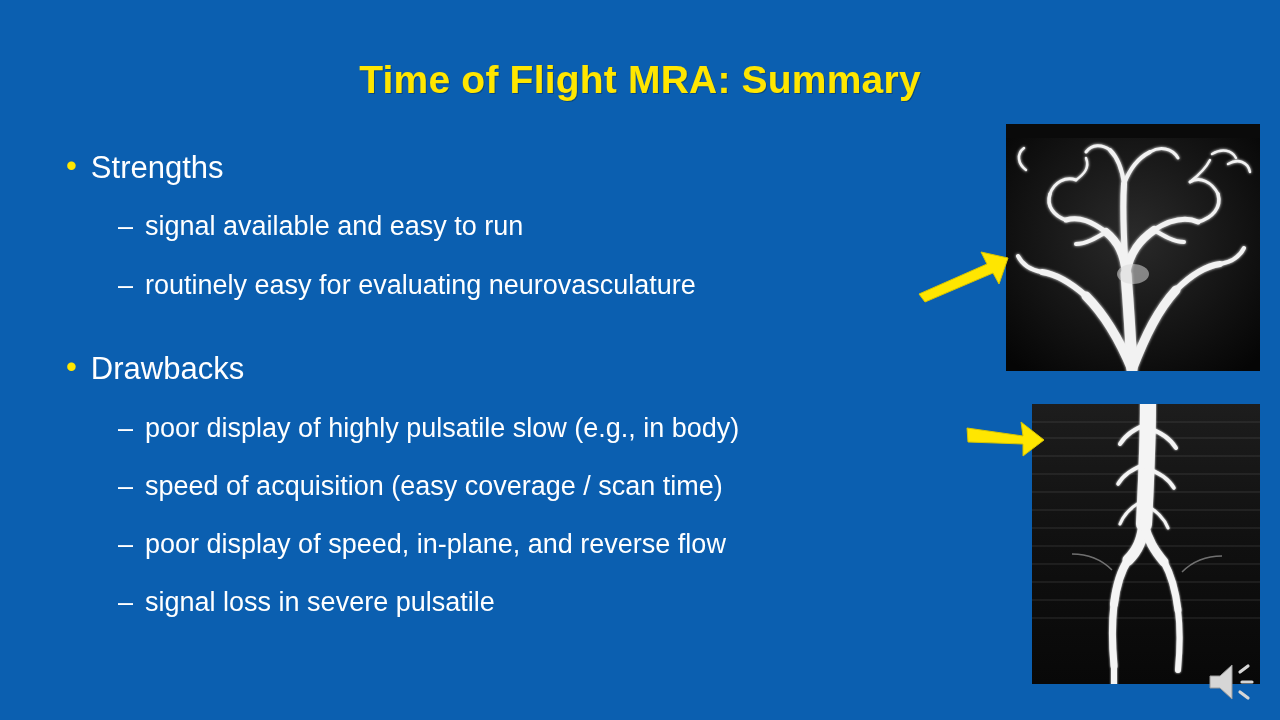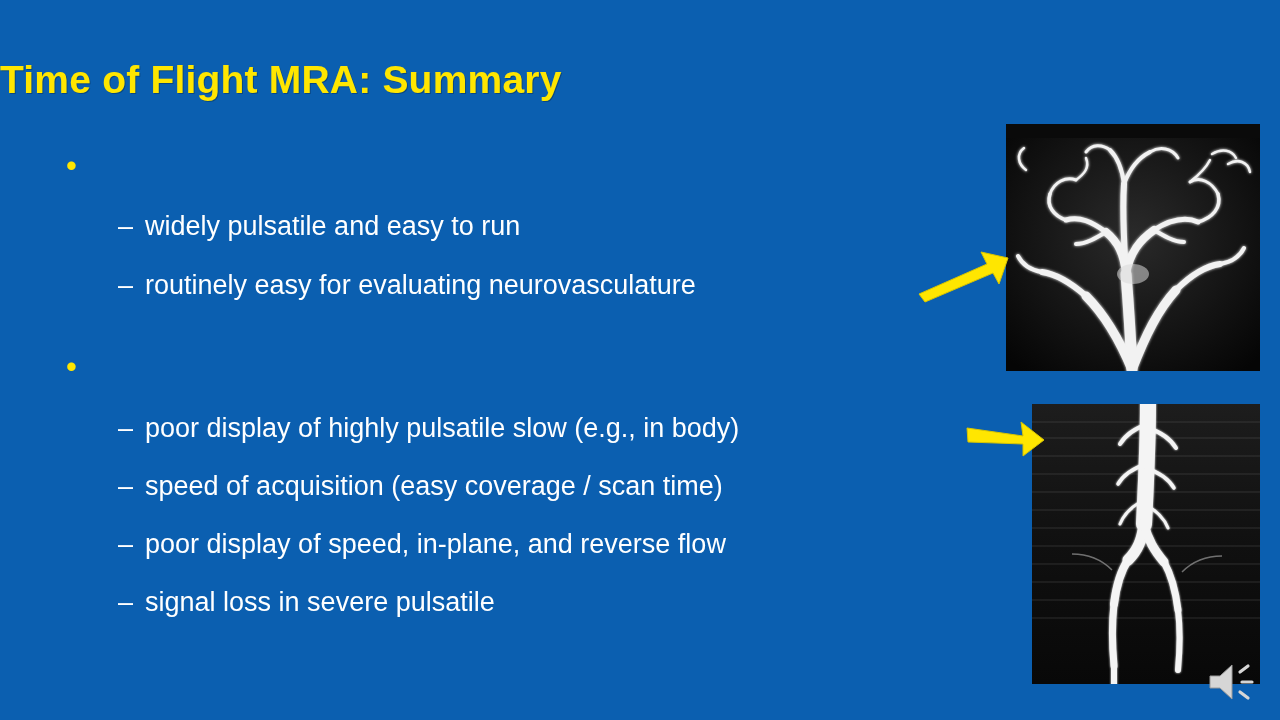--- a/index.html
+++ b/index.html
@@ -18,21 +18,21 @@
     width: 1280px;
     height: 720px;
     background: #0b5fb0;
     overflow: hidden;
   }
   #title {
     position: absolute;
     top: 58px;
     left: 0;
     width: 1280px;
-    text-align: left;
+    text-align: center;
     color: #ffe600;
     font-size: 39px;
     font-weight: bold;
     letter-spacing: 0.2px;
     text-shadow: 1px 1px 0 rgba(0,0,0,0.25);
   }
   .bullet-l1 {
     position: absolute;
     color: #ffffff;
     font-size: 31px;
@@ -89,34 +89,36 @@
 </style>
 </head>
 <body>
 
 <div id="slide">
 
   <div id="title">Time of Flight MRA:  Summary</div>
 
   <div class="bullet-l1" style="left:66px; top:150px;">
     <span class="dot">•</span>
+    <span>Strengths</span>
   </div>
 
   <div class="bullet-l2" style="left:118px; top:211px;">
     <span class="dash">–</span>
-    <span>widely pulsatile and easy to run</span>
+    <span>signal available and easy to run</span>
   </div>
 
   <div class="bullet-l2" style="left:118px; top:270px;">
     <span class="dash">–</span>
     <span>routinely easy for evaluating neurovasculature</span>
   </div>
 
   <div class="bullet-l1" style="left:66px; top:351px;">
     <span class="dot">•</span>
+    <span>Drawbacks</span>
   </div>
 
   <div class="bullet-l2" style="left:118px; top:413px;">
     <span class="dash">–</span>
     <span>poor display of highly pulsatile slow (e.g., in body)</span>
   </div>
 
   <div class="bullet-l2" style="left:118px; top:471px;">
     <span class="dash">–</span>
     <span>speed of acquisition (easy coverage / scan time)</span>

